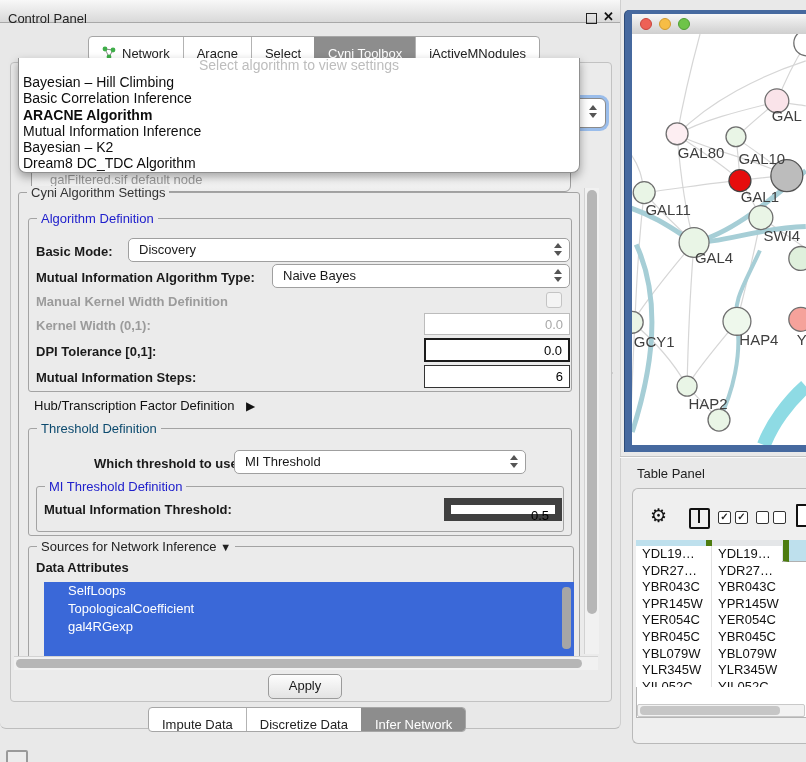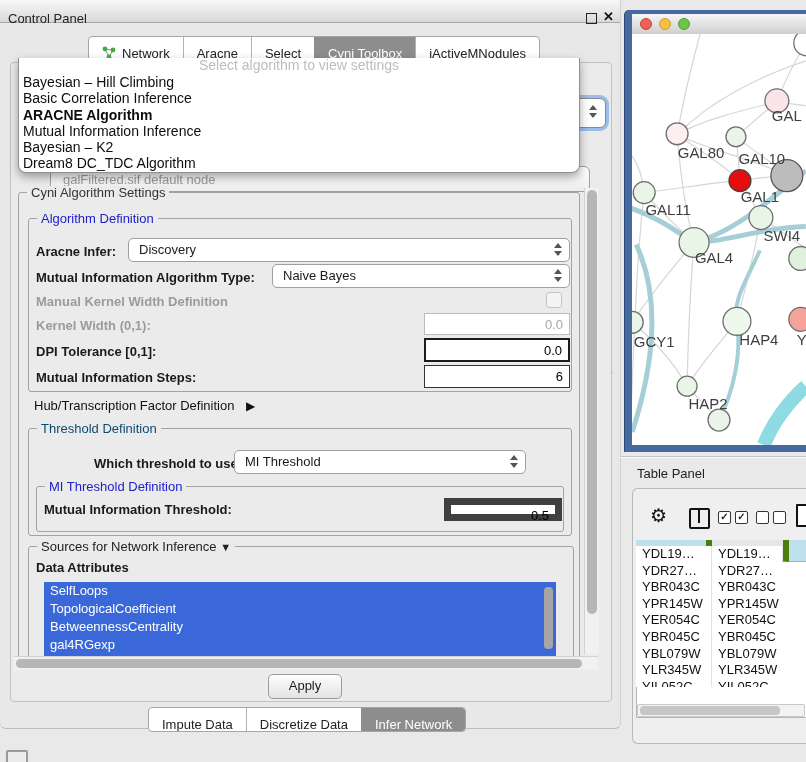--- a/index.html
+++ b/index.html
@@ -32,23 +32,23 @@
   .net-ico{width:15px;height:14px;margin-right:5px;}
 
   
   #cp-panel{left:10px;top:62px;width:600px;height:638px;background:#ebebeb;
     border:1px solid #c2c2c2;border-radius:4px;z-index:1;}
 
   
   #hidden-combo-a{left:556px;top:98px;width:48px;height:28px;background:#fff;
     border:1px solid #8a8a8a;border-radius:6px;
     box-shadow:0 0 0 3px rgba(110,165,235,.65);z-index:2;}
-  #hidden-combo-b{left:50px;top:166px;width:540px;height:26px;
+  #hidden-combo-b{left:31px;top:166px;width:540px;height:26px;
     background:linear-gradient(#ffffff,#ededed);border:1px solid #a0a0a0;border-radius:6px;
-    font-size:13px;color:#9a9a9a;line-height:26px;padding-left:12px;box-sizing:border-box;z-index:2;}
+    font-size:13px;color:#9a9a9a;line-height:26px;padding-left:18px;box-sizing:border-box;z-index:2;}
 
   
   #algo-dd{left:18px;top:58px;width:560px;height:114px;background:#fff;
     border:1px solid #909090;border-top:none;border-radius:0 0 8px 8px;
     box-shadow:0 4px 10px rgba(0,0,0,.35);z-index:10;overflow:hidden;}
   #algo-dd .prompt{height:16px;text-align:center;color:#bdbdbd;font-size:14px;line-height:15px;}
   #algo-dd .dd-item{height:16.3px;line-height:16.3px;font-size:14px;padding-left:4px;color:#0d0d0d;white-space:nowrap;}
   #algo-dd .dd-item.bold{font-weight:bold;}
 
   
@@ -62,21 +62,21 @@
   .combo{position:absolute;background:#fff;border:1px solid #9f9f9f;border-radius:5px;
     font-size:13px;line-height:22px;padding-left:10px;box-sizing:border-box;height:24px;}
   .combo .steppers{position:absolute;right:7px;top:4px;width:8px;}
   .tri-up{width:0;height:0;border-left:4px solid transparent;border-right:4px solid transparent;border-bottom:5px solid #555;margin-bottom:3px;}
   .tri-dn{width:0;height:0;border-left:4px solid transparent;border-right:4px solid transparent;border-top:5px solid #555;}
   .field{position:absolute;background:#fff;font-size:13px;text-align:right;
     padding:0 6px;box-sizing:border-box;line-height:21px;}
   .checkbox{position:absolute;width:14px;height:14px;border:1px solid #c4c4c4;border-radius:3px;background:#f4f4f4;}
   #hub-row{position:absolute;font-size:13px;color:#111;white-space:nowrap;}
   .expander{font-size:12px;margin-left:8px;}
-  #attr-list{position:absolute;background:#3a68d8;overflow:hidden;}
+  #attr-list{position:absolute;background:#3a68d8;overflow:hidden;padding-left:18px;}
   .attr-item{height:18px;line-height:18px;color:#fff;font-size:13px;padding-left:6px;white-space:nowrap;}
   #attr-thumb{position:absolute;width:9px;height:62px;background:#a6a6a6;border-radius:4px;}
 
   
   #vscroll{left:584px;top:188px;width:14px;height:466px;background:#f1f1f1;border-left:1px solid #d2d2d2;z-index:3;}
   #vscroll .thumb{position:absolute;left:2px;top:2px;width:10px;height:424px;background:#b6b6b6;border-radius:5px;}
   #hscroll{left:14px;top:656px;width:584px;height:13px;background:#f1f1f1;border-top:1px solid #d2d2d2;z-index:3;}
   #hscroll .thumb{position:absolute;left:2px;top:2px;width:566px;height:9px;background:#b6b6b6;border-radius:5px;}
 
   #apply-btn{left:268px;top:674px;width:72px;height:23px;
@@ -188,21 +188,21 @@
 
 <div id="viewport" class="abs">
 
   <div class="group" style="left:4px;top:6px;width:560px;height:470px;">
     <span class="legend" style="color:#333;">Cyni Algorithm Settings</span>
   </div>
 
   <div class="group" style="left:14px;top:32px;width:542px;height:172px;">
     <span class="legend blue">Algorithm Definition</span>
   </div>
-  <div class="lbl" style="left:22px;top:58px;">Aracne Infer:</div>
+  <div class="lbl" style="left:22px;top:58px;">Basic Mode:</div>
   <div class="combo" style="left:114px;top:52px;width:442px;">
     <span>Discovery</span>
     <span class="steppers">
         <span class="tri-up" style="display:block;"></span>
         <span class="tri-dn" style="display:block;"></span>
       </span>
   </div>
   <div class="lbl" style="left:22px;top:84px;">Mutual Information Algorithm Type:</div>
   <div class="combo" style="left:258px;top:78px;width:298px;">
     <span>Naive Bayes</span>
@@ -245,21 +245,20 @@
   <div class="group" style="left:14px;top:360px;width:544px;height:130px;">
     <span class="legend" style="color:#222;">
       <span>Sources for Network Inference</span>
       <span style="font-size:11px;">▼</span>
     </span>
   </div>
   <div class="lbl" style="left:22px;top:374px;">Data Attributes</div>
   <div id="attr-list" style="left:30px;top:396px;width:512px;height:74px;">
     <div class="attr-item">SelfLoops</div>
     <div class="attr-item">TopologicalCoefficient</div>
-    <div class="attr-item">BetweennessCentrality</div>
     <div class="attr-item">gal4RGexp</div>
     <div id="attr-thumb" style="right:3px;top:5px;"></div>
   </div>
 </div>
 
 <div id="vscroll" class="abs">
     <div class="thumb"></div>
   </div>
 <div id="hscroll" class="abs">
     <div class="thumb"></div>

